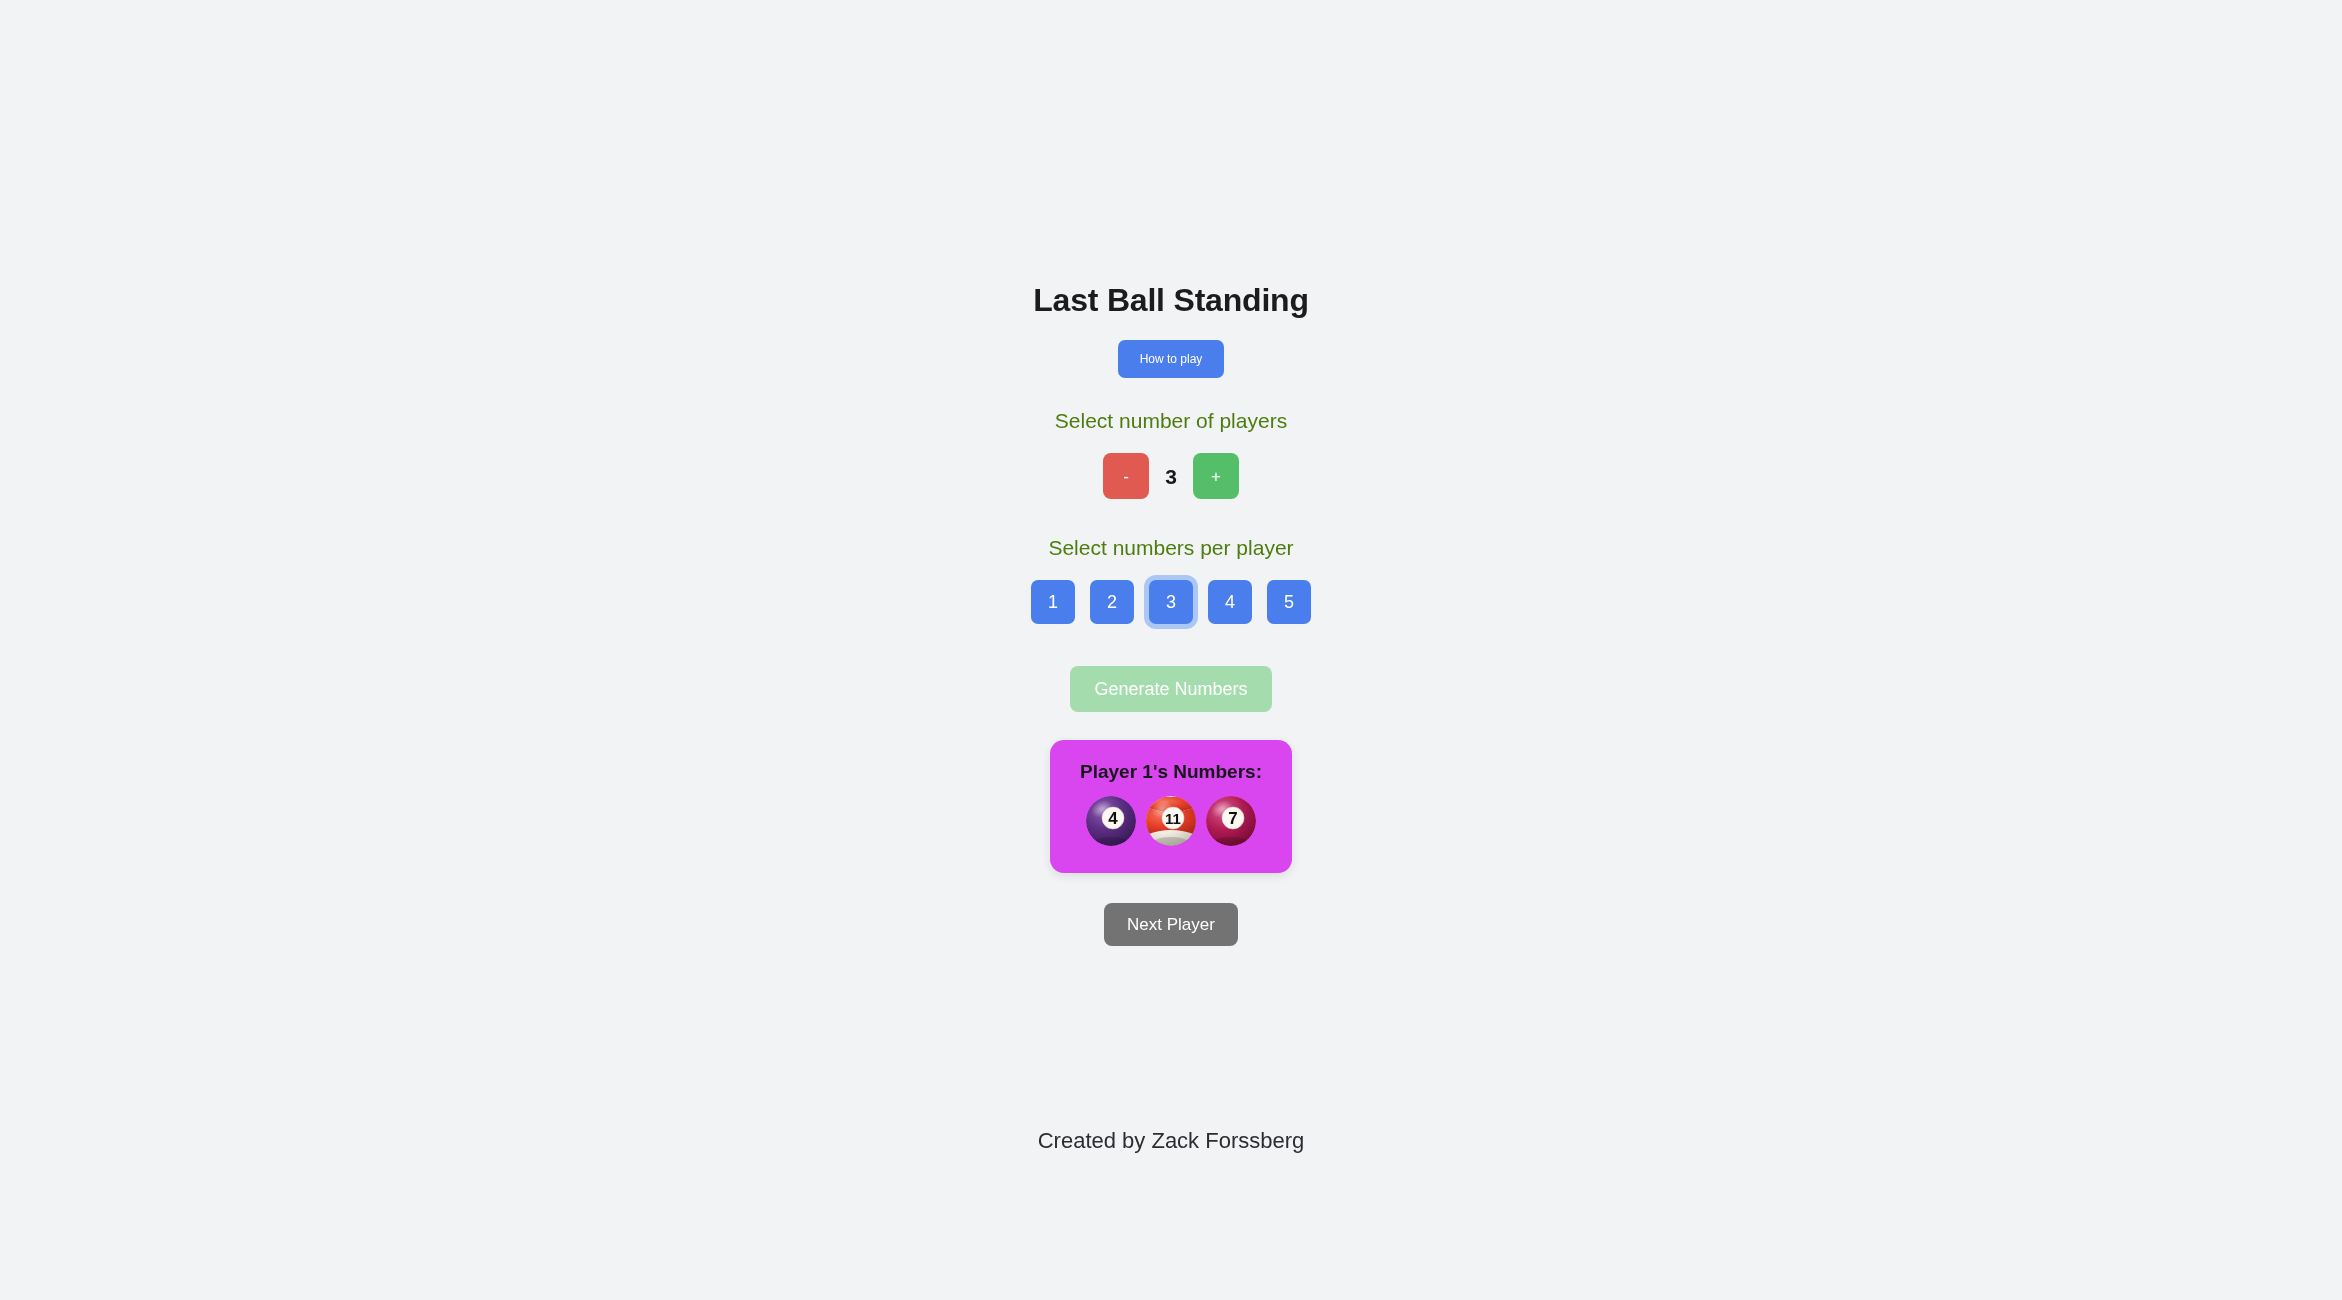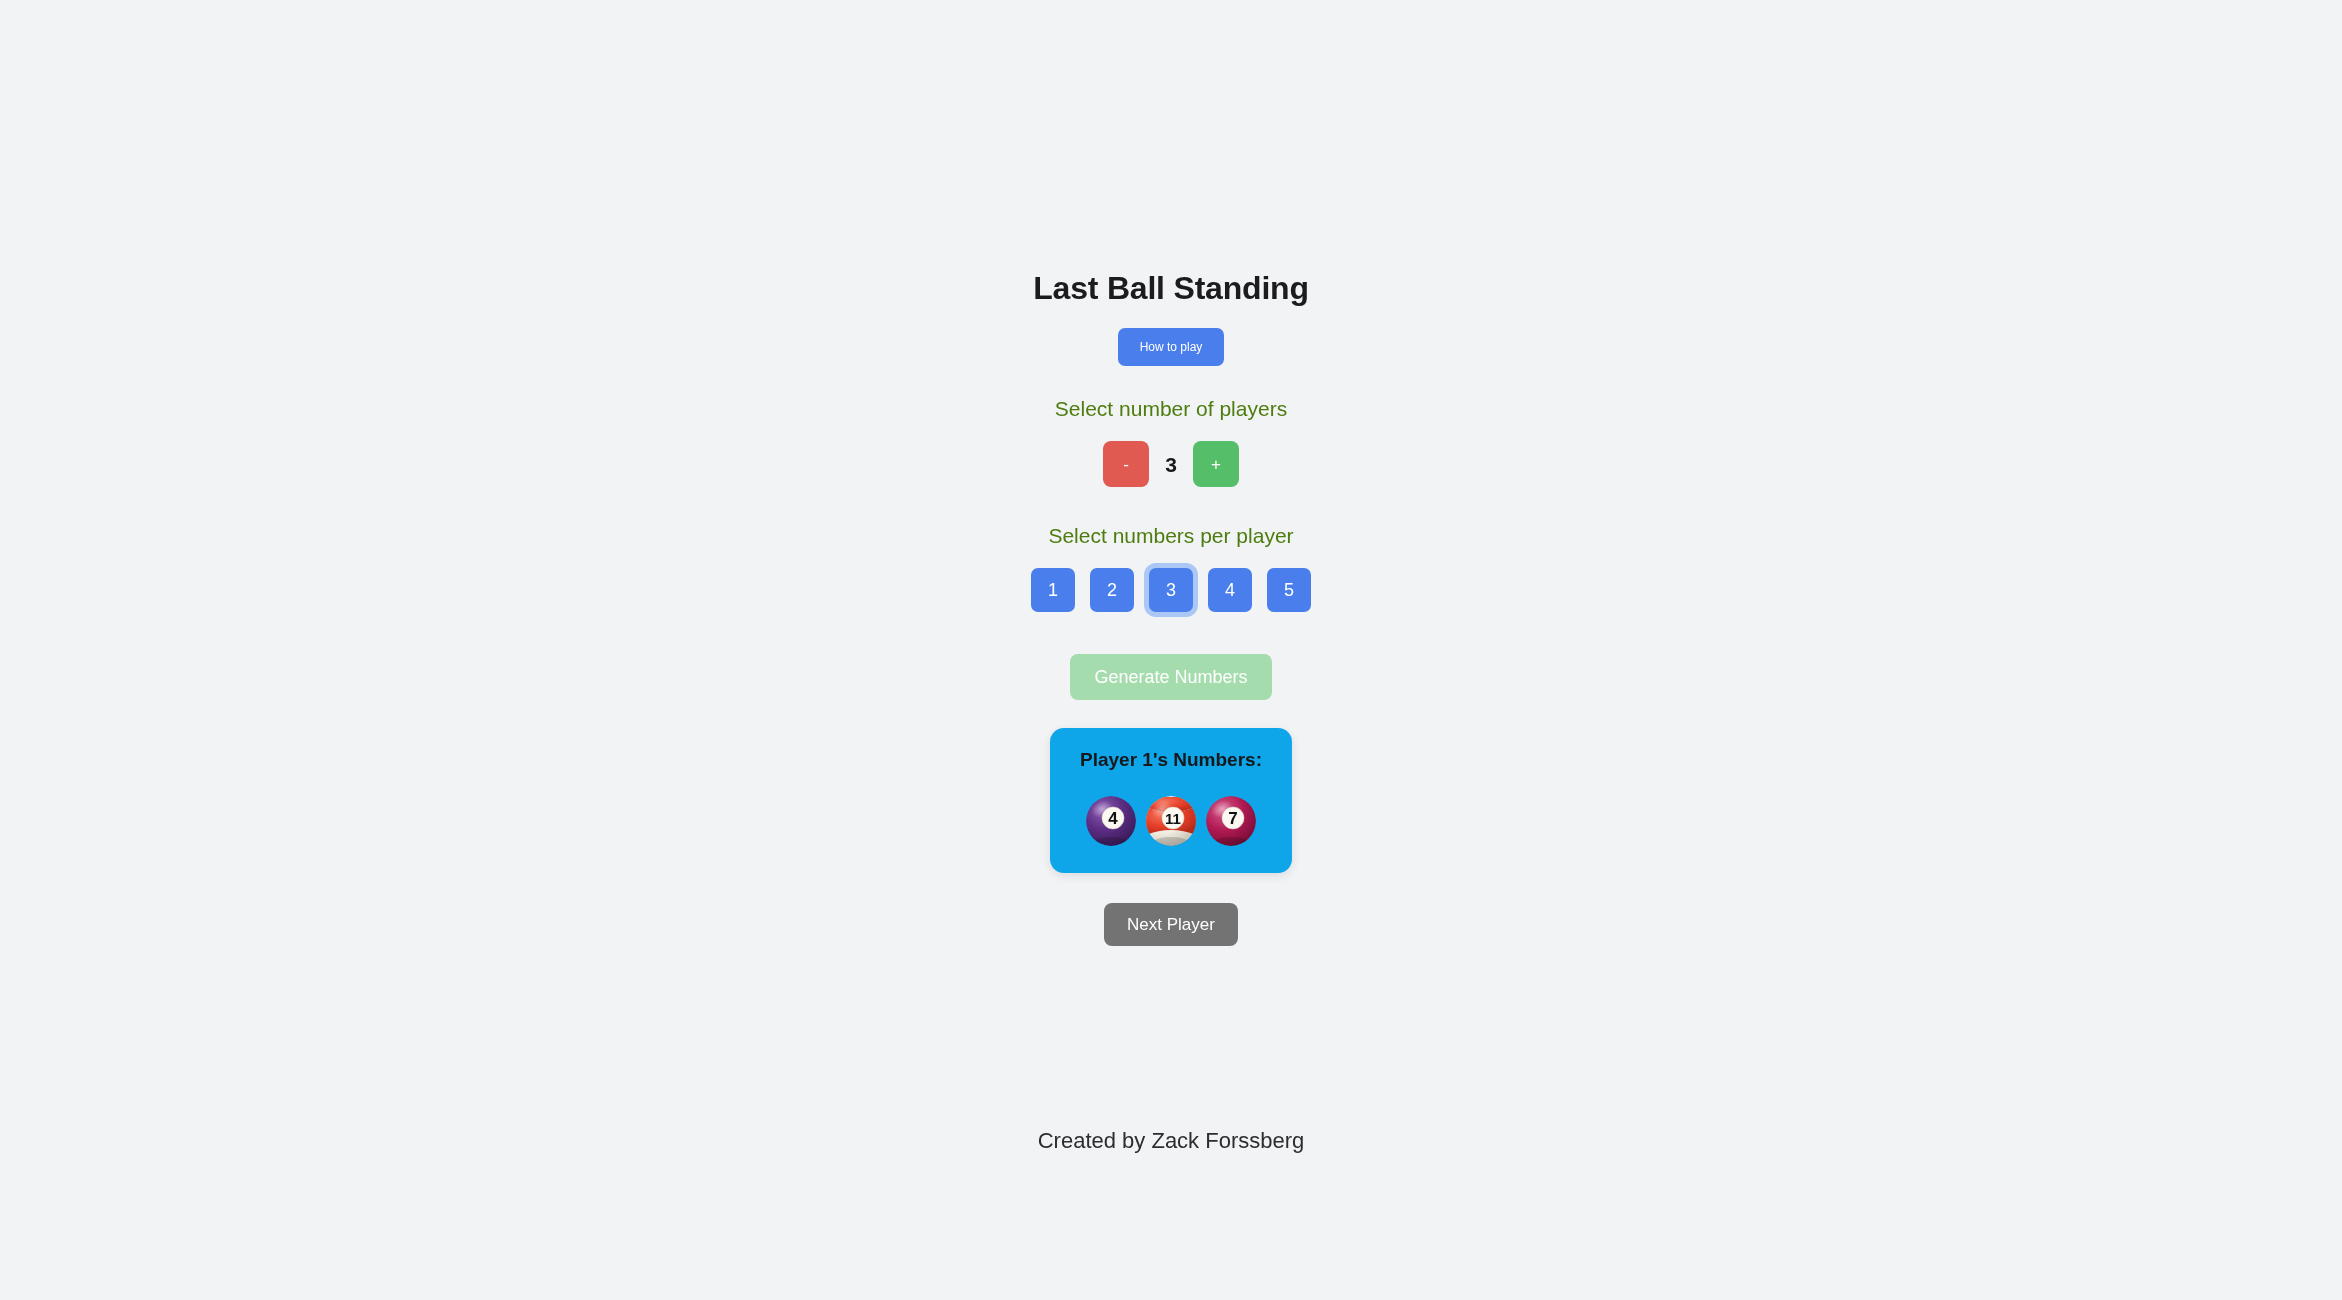--- a/index.html
+++ b/index.html
@@ -13,21 +13,21 @@
   }
   #app {
     position: relative;
     width: 2342px;
     height: 1300px;
     background: #f2f3f5;
   }
   .center-col {
     position: absolute;
     left: 0;
-    top: 0;
+    top: 12px;
     width: 2342px;
     display: flex;
     flex-direction: column;
     align-items: center;
   }
   
   .app-title {
     margin: 0;
     padding: 0;
     font-size: 32px;
@@ -130,29 +130,28 @@
     font-family: "Liberation Sans", sans-serif;
     font-size: 18px;
     line-height: 1;
     padding: 14px 24px;
     cursor: default;
   }
 
   
   .result-card {
     margin-top: 28px;
-    background: #0ea5e9;
+    background: #d946ef;
     border-radius: 14px;
     box-shadow: 0 3px 10px rgba(20, 25, 40, 0.10);
     padding: 22px 30px 26px 30px;
     display: flex;
     flex-direction: column;
     align-items: center;
     min-width: 145px;
-    gap: 12px;
   }
   .result-title {
     margin: 0 0 14px 0;
     font-size: 19px;
     font-weight: bold;
     color: #17181a;
     line-height: 1;
     white-space: nowrap;
   }
   .balls-row {

